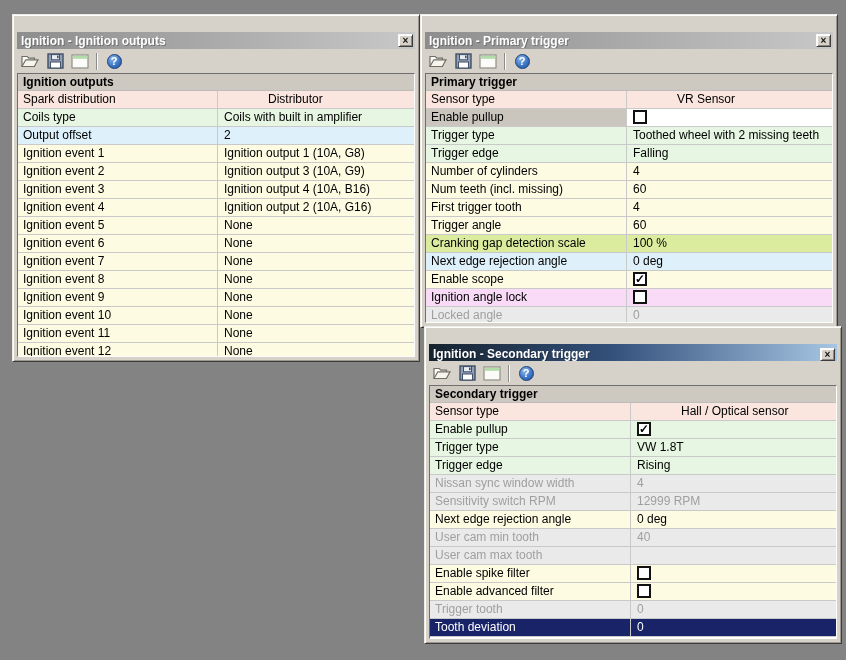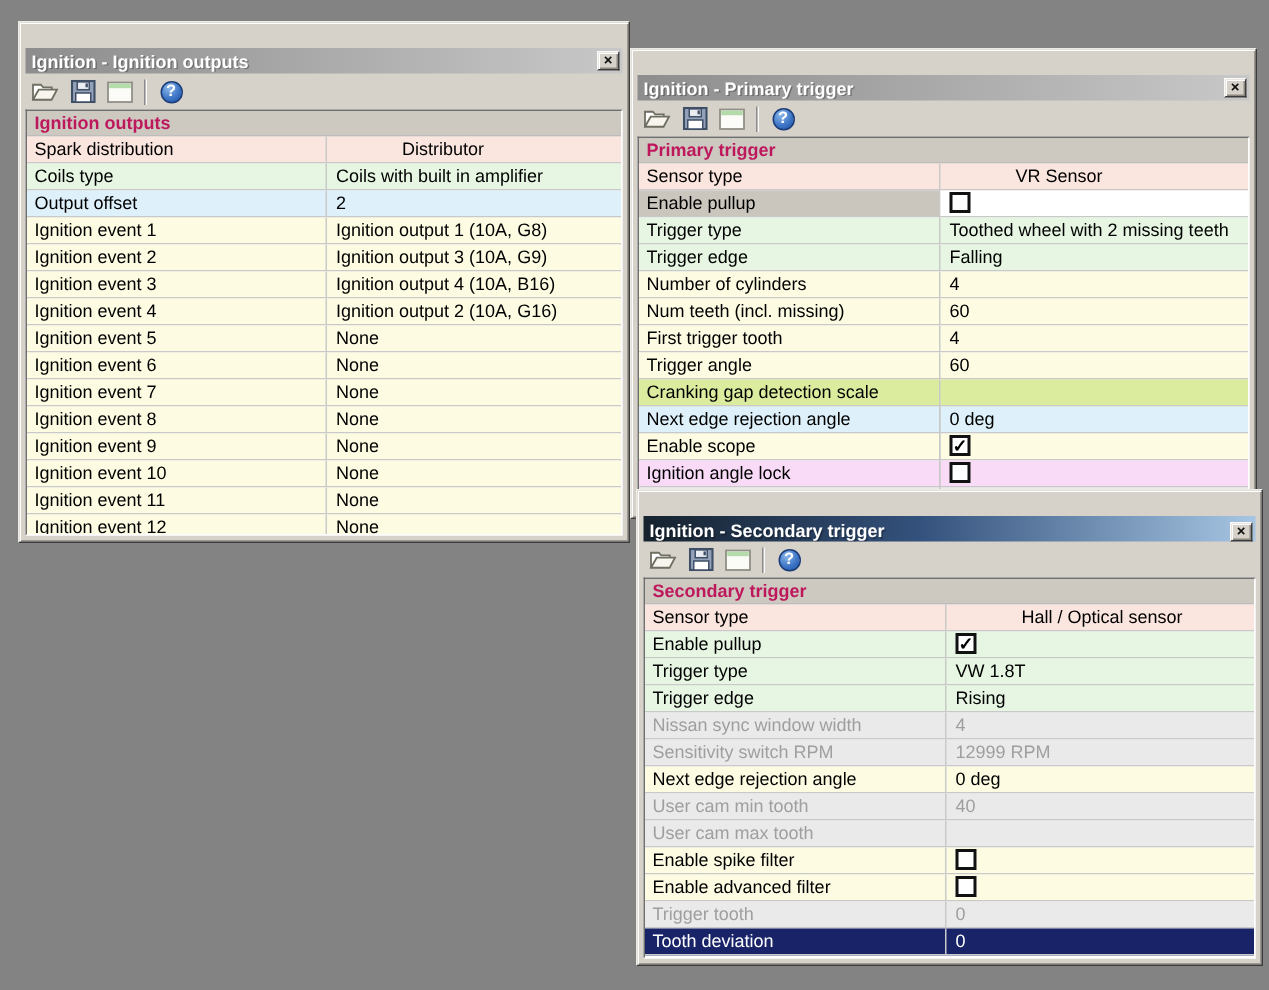--- a/index.html
+++ b/index.html
@@ -64,21 +64,21 @@
     text-align:center;
   }
   .table-wrap {
     flex:1;
     background:#ffffff;
     border:1px solid; border-color:#6f6f6f #fdfdfd #fdfdfd #6f6f6f;
     overflow:hidden;
   }
   .table-header {
     height:17px; line-height:17px;
-    background:#cdc9c1; color:#be185d;
+    background:#cdc9c1; color:#000000;
     font-weight:bold; padding-left:5px;
     border-bottom:1px solid #bdbdbd;
     white-space:nowrap; overflow:hidden;
   }
   .row {
     display:flex; height:18px;
     border-bottom:1px solid #c9c9c9;
     color:#000;
   }
   .cell { line-height:17px; white-space:nowrap; overflow:hidden; }
@@ -91,21 +91,21 @@
   .checkbox {
     display:inline-block; width:14px; height:14px; margin-top:1px;
     background:#ffffff; border:2px solid #111;
     text-align:center; line-height:10px; font-size:12px; font-weight:bold; color:#000;
   }
   
   .row.pink        { background: var(--row-pink, #fbe6df); gap: 44px; }
   .row.green       { background: var(--row-green, #e6f6e2); }
   .row.blue        { background: var(--row-blue, #def1fa); }
   .row.yellow      { background: var(--row-yellow, #fdfce3); }
-  .row.yellowgreen { background: var(--row-yellowgreen, #dcec9e); flex-direction: column; }
+  .row.yellowgreen { background: var(--row-yellowgreen, #dcec9e); }
   .row.magenta     { background: var(--row-magenta, #f9dbf8); }
   .row.disabled    { background: var(--row-disabled, #eaeaea); color: var(--row-disabled-text, #9f9f9f); }
   .row.graylabel .cell.label { background: var(--row-graylabel, #cac6be); }
   .row.graylabel .cell.value { background: #ffffff; }
   .row.selected   { background: var(--row-selected, #182368); color: var(--row-selected-text, #ffffff); }
   .icon-svg { display:block; }
 </style>
 </head>
 <body>
 
@@ -202,21 +202,21 @@
           <div class="cell value">None</div>
         </div>
         <div class="row yellow">
           <div class="cell label">Ignition event 12</div>
           <div class="cell value">None</div>
         </div>
       </div>
   </div>
 </div>
 
-<div class="window" style="left:420px; top:32px; width:418px; height:314px; --labelw:201px; z-index:2">
+<div class="window" style="left:420px; top:14px; width:418px; height:314px; --labelw:201px; z-index:2">
   <div class="titlebar inactive">
     <span class="title-text">Ignition - Primary trigger</span>
     <button class="close-btn">
         <span>×</span>
       </button>
   </div>
   <div class="toolbar">
     <button class="tool-btn">
       <svg class="icon-svg" width="18" height="16" viewBox="0 0 18 16">
           <path d="M1 13.5 V3.5 H6.2 L7.8 5.2 H13.5 V7" fill="#ffffff" stroke="#6e6e62" stroke-width="1.2"></path>

